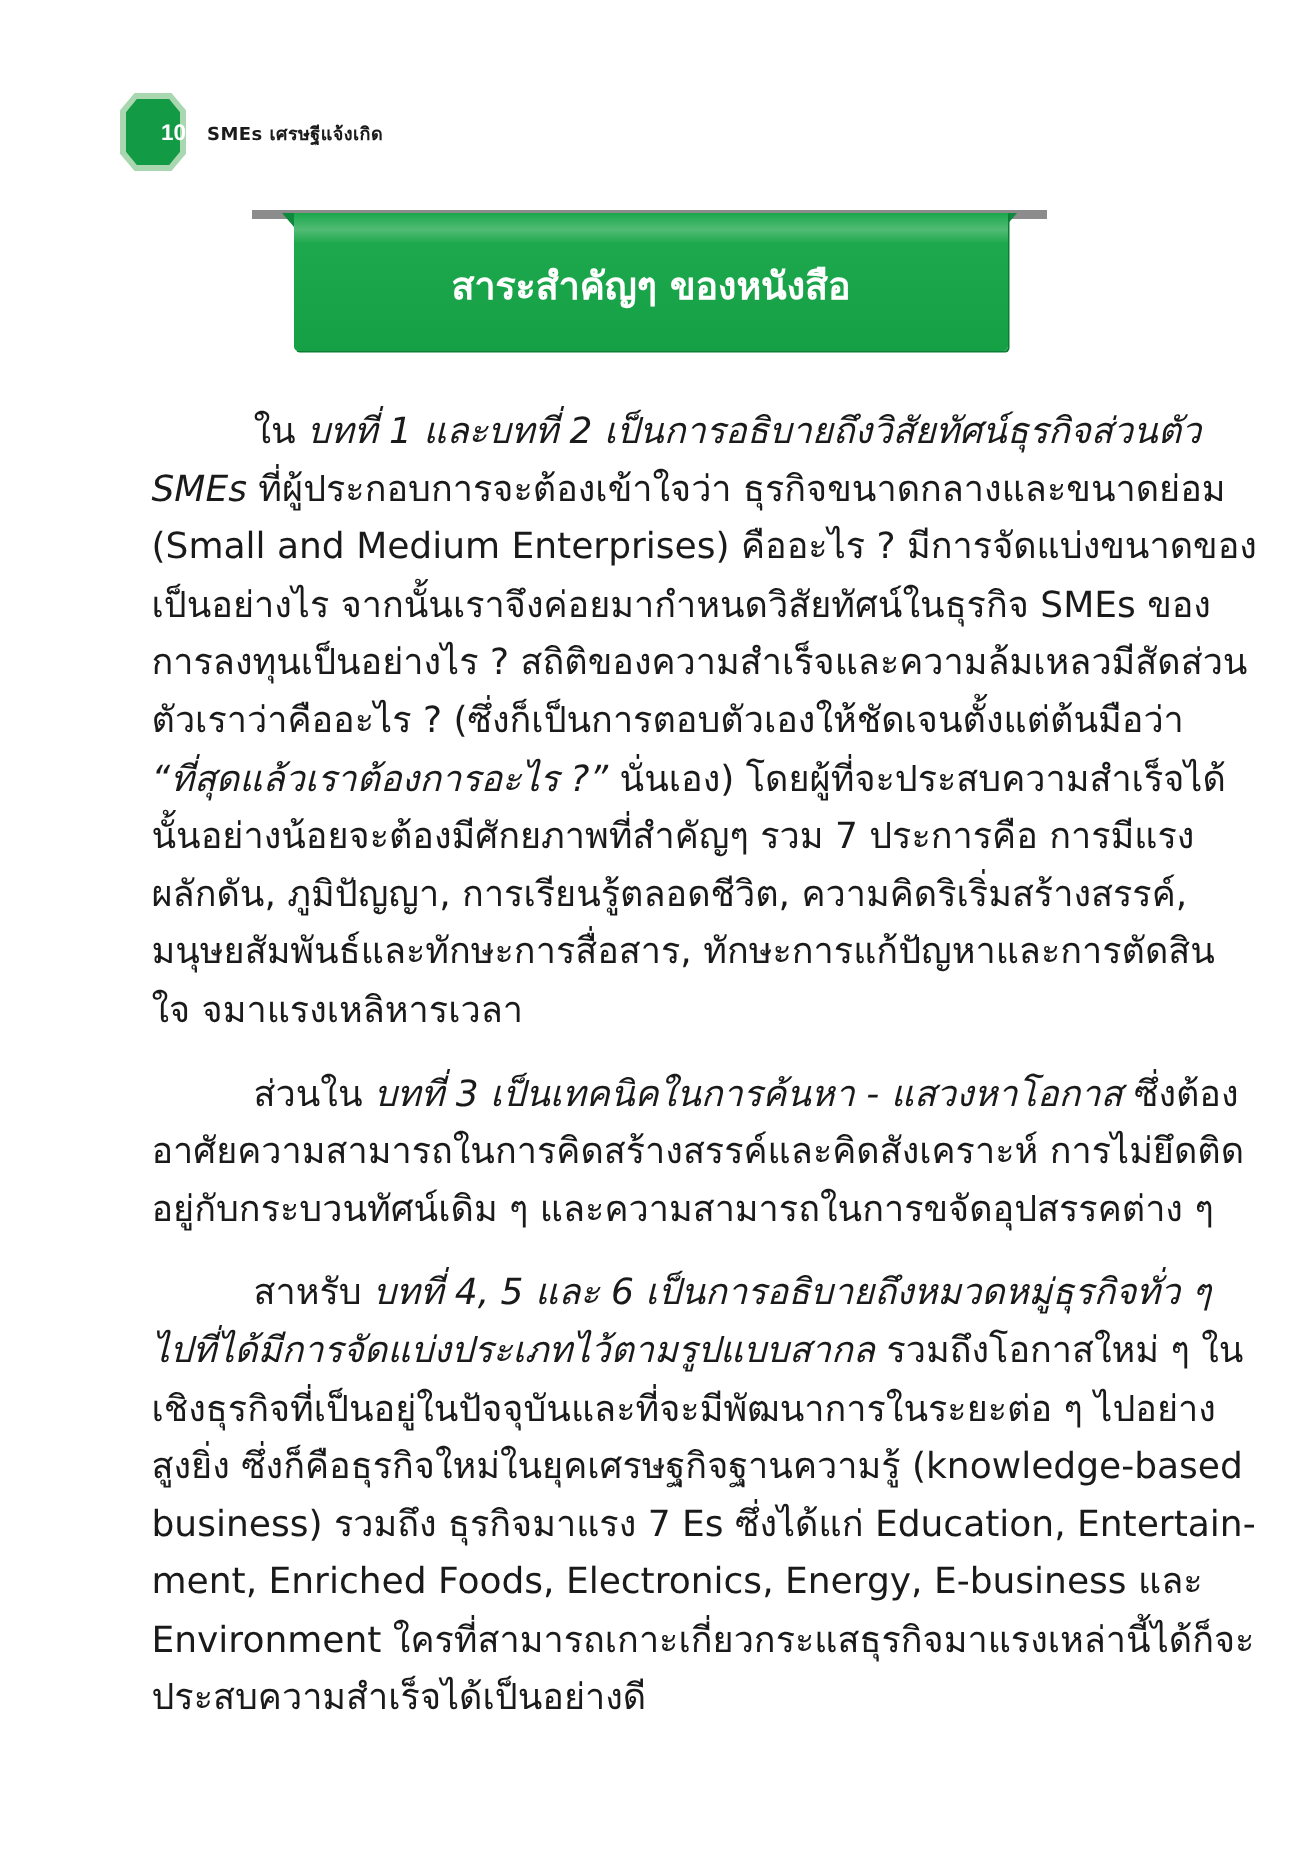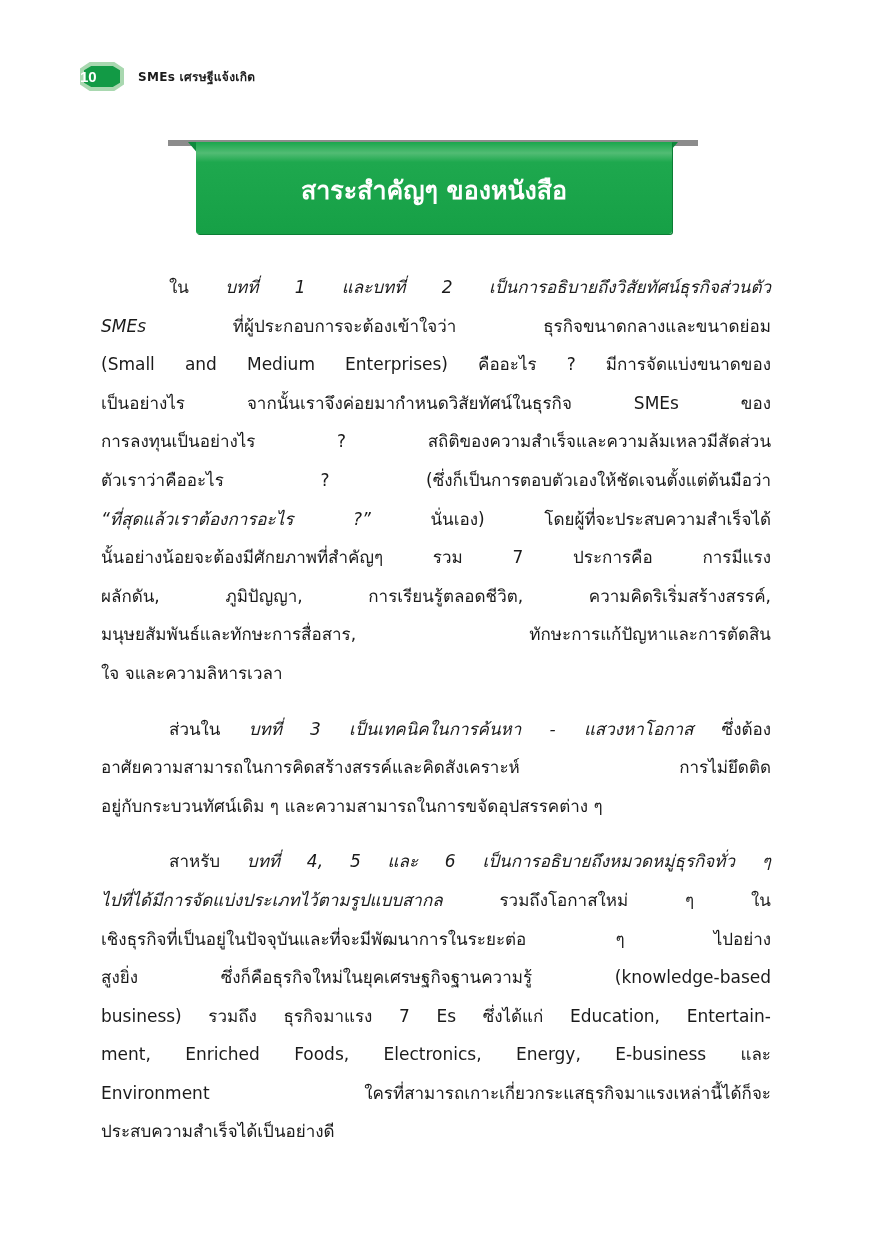--- a/index.html
+++ b/index.html
@@ -4,22 +4,22 @@
   <style>
     html, body { margin: 0; padding: 0; background: #ffffff; }
     body {
       width: 875px; height: 1241px; position: relative; overflow: hidden;
       font-family: "DejaVu Sans", "Liberation Sans", sans-serif;
       color: #1a1a1a;
     }
     
     .page-header { position: absolute; left: 80px; top: 62px; display: flex; align-items: center; }
     .page-badge {
-      width: 44px; height: 29px; position: relative;
-      display: flex; align-items: center; justify-content: flex-start;
+      width: 44px; height: 52px; position: relative;
+      display: flex; align-items: center; justify-content: flex-end;
     }
     .page-badge .outer {
       position: absolute; inset: 0; background: #a9d8b0;
       clip-path: polygon(22% 0, 78% 0, 100% 22%, 100% 78%, 78% 100%, 22% 100%, 0 78%, 0 22%);
     }
     .page-badge .inner {
       position: absolute; left: 4px; top: 4px; right: 4px; bottom: 4px; background: #129a45;
       clip-path: polygon(20% 0, 80% 0, 100% 20%, 100% 80%, 80% 100%, 20% 100%, 0 80%, 0 20%);
     }
     .page-badge span {
@@ -54,21 +54,21 @@
       gap: 44px;
     }
     .banner-line {
       color: #ffffff; font-weight: bold; font-size: 25px; line-height: 38px;
       font-family: "DejaVu Sans", sans-serif; white-space: nowrap;
     }
 
     
     .content {
       position: absolute; left: 101px; top: 268px; width: 670px;
-      font-family: "DejaVu Sans", sans-serif; font-size: 17px; line-height: 38.6px;
+      font-family: "DejaVu Sans", sans-serif; font-size: 24px; line-height: 38.6px;
       color: #1a1a1a;
     }
     .para { text-align: justify; text-align-last: left; margin: 0 0 17px 0; }
     .para .indent { display: inline-block; width: 68px; }
     .line { display: block; white-space: nowrap; text-align: justify; text-align-last: justify; }
     .line.last { text-align-last: left; }
     .em { font-style: italic; }
   </style>
 </head>
 <body>
@@ -96,21 +96,21 @@
       <span class="line"><span class="indent"></span><span>ใน </span><span class="em">บทที่ 1 และบทที่ 2 เป็นการอธิบายถึงวิสัยทัศน์ธุรกิจส่วนตัว</span></span>
       <span class="line"><span class="em">SMEs</span><span> ที่ผู้ประกอบการจะต้องเข้าใจว่า ธุรกิจขนาดกลางและขนาดย่อม</span></span>
       <span class="line"><span>(Small and Medium Enterprises) คืออะไร ? มีการจัดแบ่งขนาดของ</span></span>
       <span class="line"><span>เป็นอย่างไร จากนั้นเราจึงค่อยมากำหนดวิสัยทัศน์ในธุรกิจ SMEs ของ</span></span>
       <span class="line"><span>การลงทุนเป็นอย่างไร ? สถิติของความสำเร็จและความล้มเหลวมีสัดส่วน</span></span>
       <span class="line"><span>ตัวเราว่าคืออะไร ?  (ซึ่งก็เป็นการตอบตัวเองให้ชัดเจนตั้งแต่ต้นมือว่า</span></span>
       <span class="line"><span class="em">“ที่สุดแล้วเราต้องการอะไร ?”</span><span> นั่นเอง) โดยผู้ที่จะประสบความสำเร็จได้</span></span>
       <span class="line"><span>นั้นอย่างน้อยจะต้องมีศักยภาพที่สำคัญๆ รวม 7 ประการคือ การมีแรง</span></span>
       <span class="line"><span>ผลักดัน, ภูมิปัญญา, การเรียนรู้ตลอดชีวิต, ความคิดริเริ่มสร้างสรรค์,</span></span>
       <span class="line"><span>มนุษยสัมพันธ์และทักษะการสื่อสาร, ทักษะการแก้ปัญหาและการตัดสิน</span></span>
-      <span class="line last"><span>ใจ จและความลิหารเวลา</span></span>
+      <span class="line last"><span>ใจ จมาแรงเหลิหารเวลา</span></span>
     </div>
   <div class="para">
       <span class="line"><span class="indent"></span><span>ส่วนใน </span><span class="em">บทที่ 3 เป็นเทคนิคในการค้นหา - แสวงหาโอกาส</span><span> ซึ่งต้อง</span></span>
       <span class="line"><span>อาศัยความสามารถในการคิดสร้างสรรค์และคิดสังเคราะห์ การไม่ยึดติด</span></span>
       <span class="line last"><span>อยู่กับกระบวนทัศน์เดิม ๆ และความสามารถในการขจัดอุปสรรคต่าง ๆ</span></span>
     </div>
   <div class="para">
       <span class="line"><span class="indent"></span><span>สาหรับ </span><span class="em">บทที่ 4, 5 และ 6 เป็นการอธิบายถึงหมวดหมู่ธุรกิจทั่ว ๆ</span></span>
       <span class="line"><span class="em">ไปที่ได้มีการจัดแบ่งประเภทไว้ตามรูปแบบสากล</span><span> รวมถึงโอกาสใหม่ ๆ ใน</span></span>
       <span class="line"><span>เชิงธุรกิจที่เป็นอยู่ในปัจจุบันและที่จะมีพัฒนาการในระยะต่อ ๆ  ไปอย่าง</span></span>

